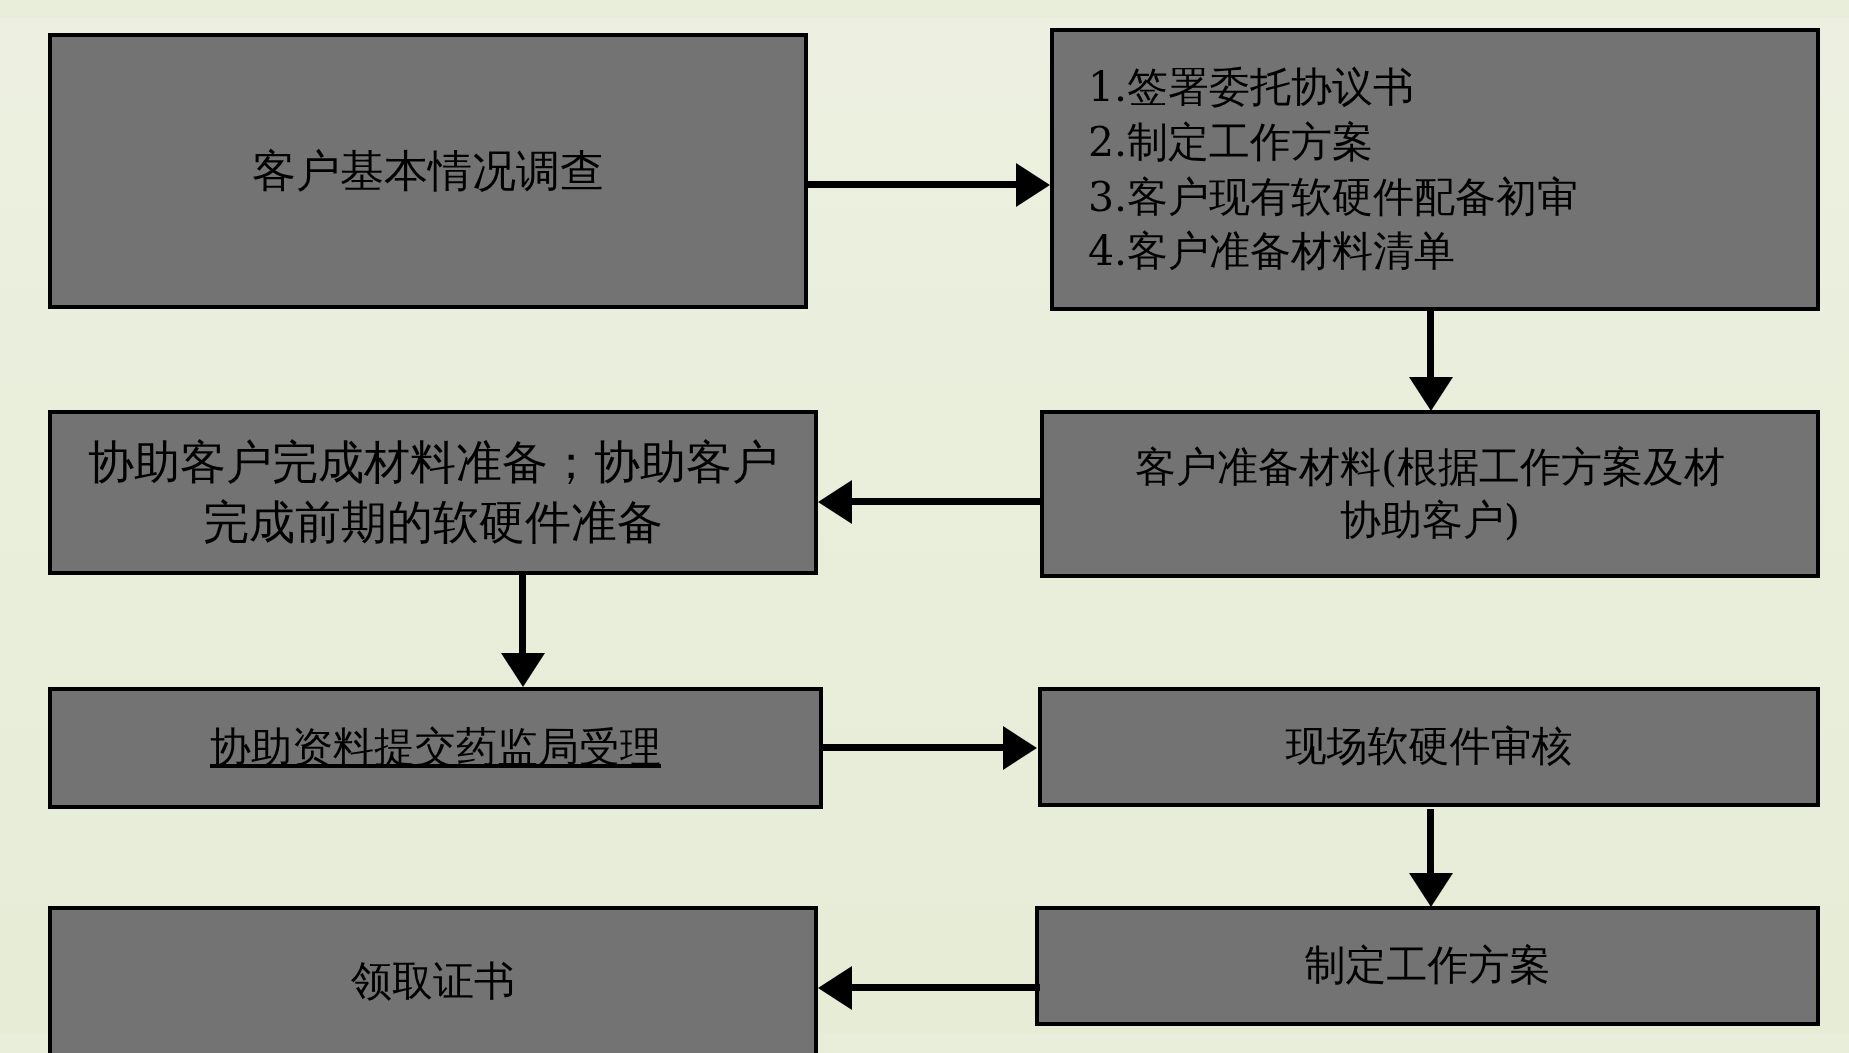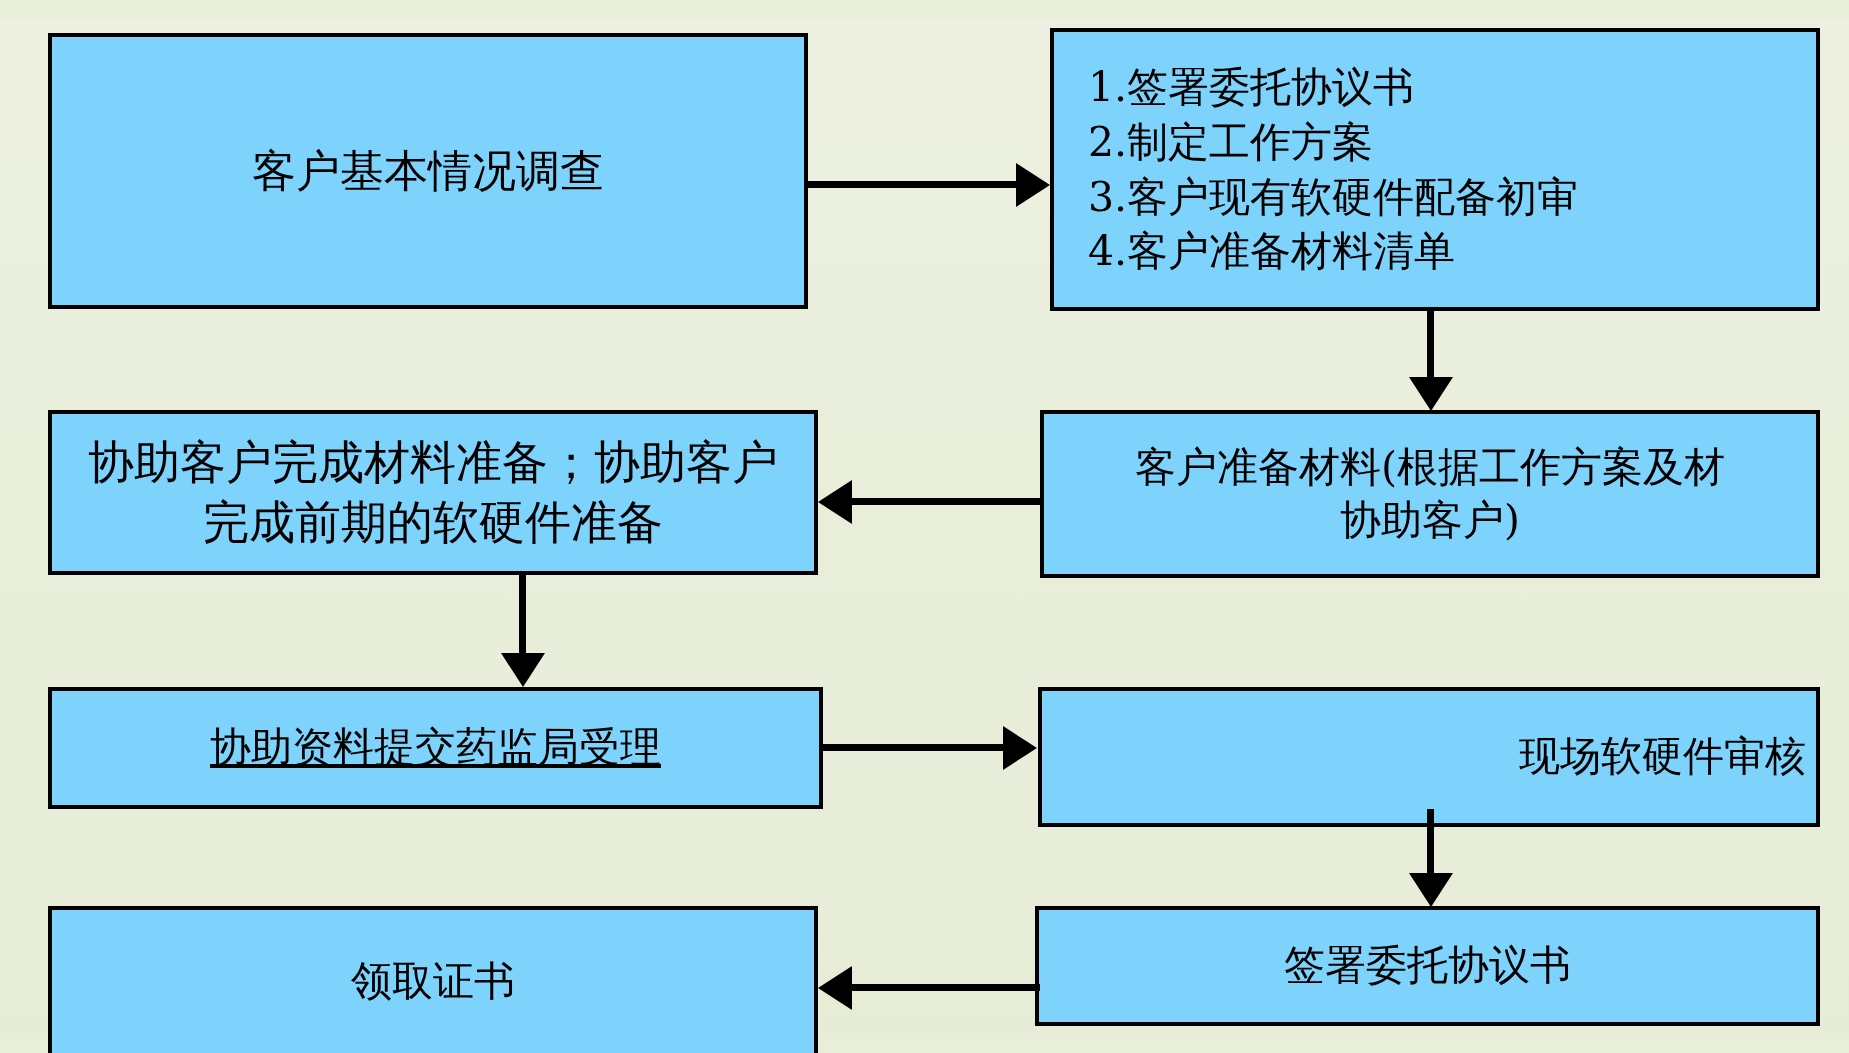--- a/index.html
+++ b/index.html
@@ -28,21 +28,21 @@
     left: 0;
     top: 18px;
     width: 1849px;
     height: 1015px;
     background: linear-gradient(180deg, #edf0e0 0%, #e8eeda 55%, #e6ecd6 100%);
     pointer-events: none;
   }
 
   .node {
     position: absolute;
-    background: #7dd3fc;
+    background: #737373;
     border: 4px solid #000000;
     box-sizing: border-box;
     display: flex;
     align-items: center;
     justify-content: center;
     text-align: center;
     color: #000;
     line-height: 1.30;
   }
 
@@ -57,21 +57,21 @@
     width: 100%;
     padding-left: 34px;
   }
 
   
   #node-survey        { left: 48px;  top: 33px;  width: 760px; height: 276px; font-size: 44px; justify-content: center; }
   #node-tasklist      { left: 1050px;top: 28px;  width: 770px; height: 283px; font-size: 41px; line-height: 1.34; }
   #node-assist-prep   { left: 48px;  top: 410px; width: 770px; height: 165px; font-size: 46px; }
   #node-client-prep   { left: 1040px;top: 410px; width: 780px; height: 168px; font-size: 41px; }
   #node-submit        { left: 48px;  top: 687px; width: 775px; height: 122px; font-size: 41px; text-decoration: underline; }
-  #node-onsite-audit  { left: 1038px;top: 687px; width: 782px; height: 140px; font-size: 41px; justify-content: flex-end; }
+  #node-onsite-audit  { left: 1038px;top: 687px; width: 782px; height: 120px; font-size: 41px; }
   #node-certificate   { left: 48px;  top: 906px; width: 770px; height: 151px; font-size: 41px; }
   #node-inspection    { left: 1035px;top: 906px; width: 785px; height: 120px; font-size: 41px; }
 
   
   .conn {
     position: absolute;
   }
   .conn .line-h {
     position: absolute;
     height: 7px;
@@ -177,21 +177,21 @@
 
   <div class="node" id="node-onsite-audit">
     <span class="node-text">现场软硬件审核</span>
   </div>
 
   <div class="node" id="node-certificate">
     <span class="node-text">领取证书</span>
   </div>
 
   <div class="node" id="node-inspection">
-    <span class="node-text">签署委托协议书</span>
+    <span class="node-text">制定工作方案</span>
   </div>
 
   <div class="conn" id="arrow-survey-to-tasklist">
     <div class="line-h"></div>
     <div class="head-right"></div>
   </div>
 
   <div class="conn" id="arrow-tasklist-to-clientprep">
     <div class="line-v"></div>
     <div class="head-down"></div>

